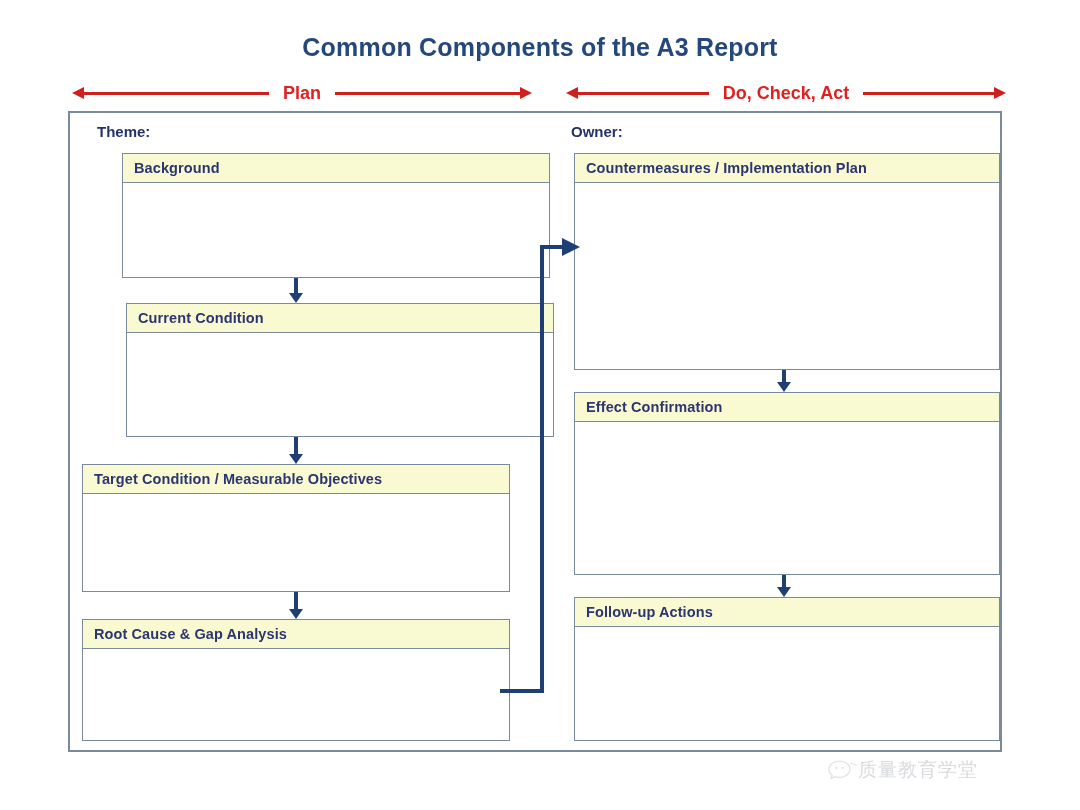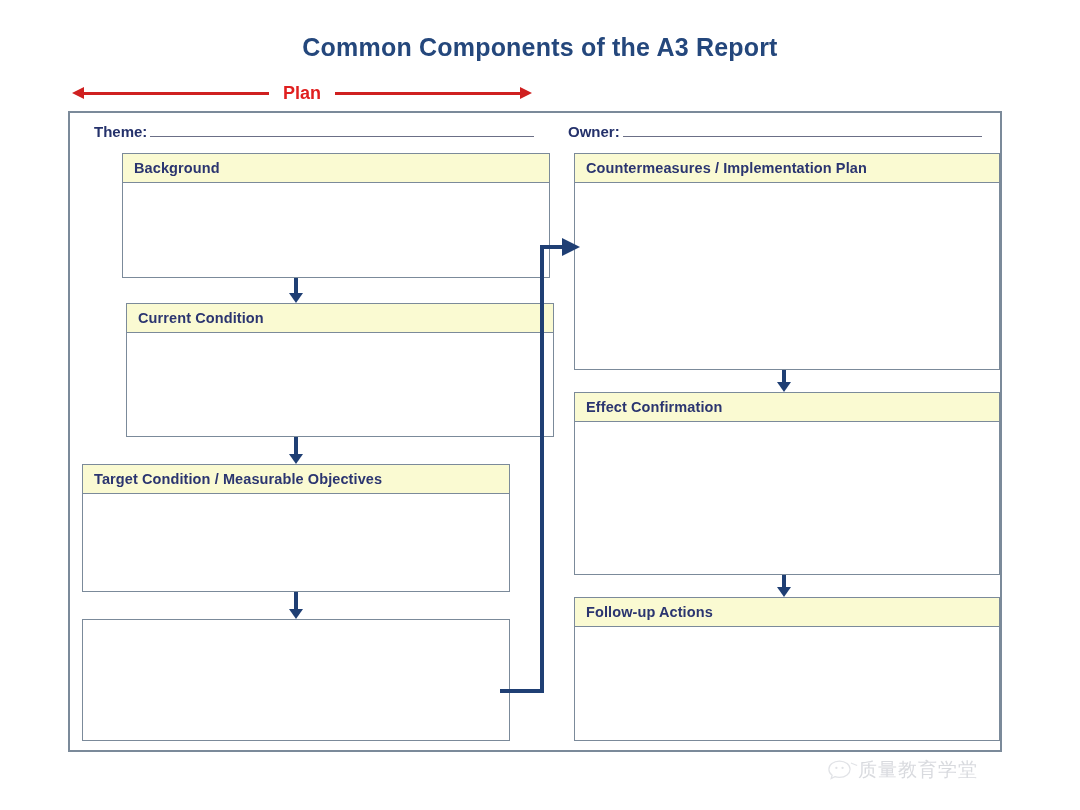--- a/index.html
+++ b/index.html
@@ -99,20 +99,21 @@
     background: #ffffff;
     box-sizing: border-box;
   }
 
   
   .field {
     position: absolute;
     display: flex;
     align-items: baseline;
     height: 22px;
+    flex-direction: column;
   }
   .field-theme { left: 24px;  top: 10px;  width: 440px; }
   .field-owner { left: 498px; top: 10px;  width: 414px; }
   .field-label {
     font-size: 15px;
     font-weight: bold;
     color: #24316b;
     white-space: nowrap;
   }
   .field-rule {
@@ -233,20 +234,33 @@
           <div class="shaft"></div>
       </div>
       <div class="phase-label">Plan</div>
       <div class="arrow-line to-right">
         <div class="shaft"></div>
           <div class="head"></div>
       </div>
     </div>
   </div>
 
+  <div class="phase-band right">
+    <div class="phase-row">
+      <div class="arrow-line to-left">
+        <div class="head"></div>
+          <div class="shaft"></div>
+      </div>
+      <div class="phase-label">Do, Check, Act</div>
+      <div class="arrow-line to-right">
+        <div class="shaft"></div>
+          <div class="head"></div>
+      </div>
+    </div>
+  </div>
 
   <div class="a3-sheet">
 
     <div class="field field-theme">
       <span class="field-label">Theme:</span>
       <span class="field-rule"></span>
     </div>
 
     <div class="field field-owner">
       <span class="field-label">Owner:</span>
@@ -268,20 +282,23 @@
     </div>
 
     <div class="sec sec-target">
       <div class="sec-head">
         <span class="sec-head-text">Target Condition / Measurable Objectives</span>
       </div>
       <div class="sec-body"></div>
     </div>
 
     <div class="sec sec-rootcause">
+      <div class="sec-head">
+        <span class="sec-head-text">Root Cause &amp; Gap Analysis</span>
+      </div>
       <div class="sec-body"></div>
     </div>
 
     <div class="sec sec-countermeasures">
       <div class="sec-head">
         <span class="sec-head-text">Countermeasures / Implementation Plan</span>
       </div>
       <div class="sec-body"></div>
     </div>
 

